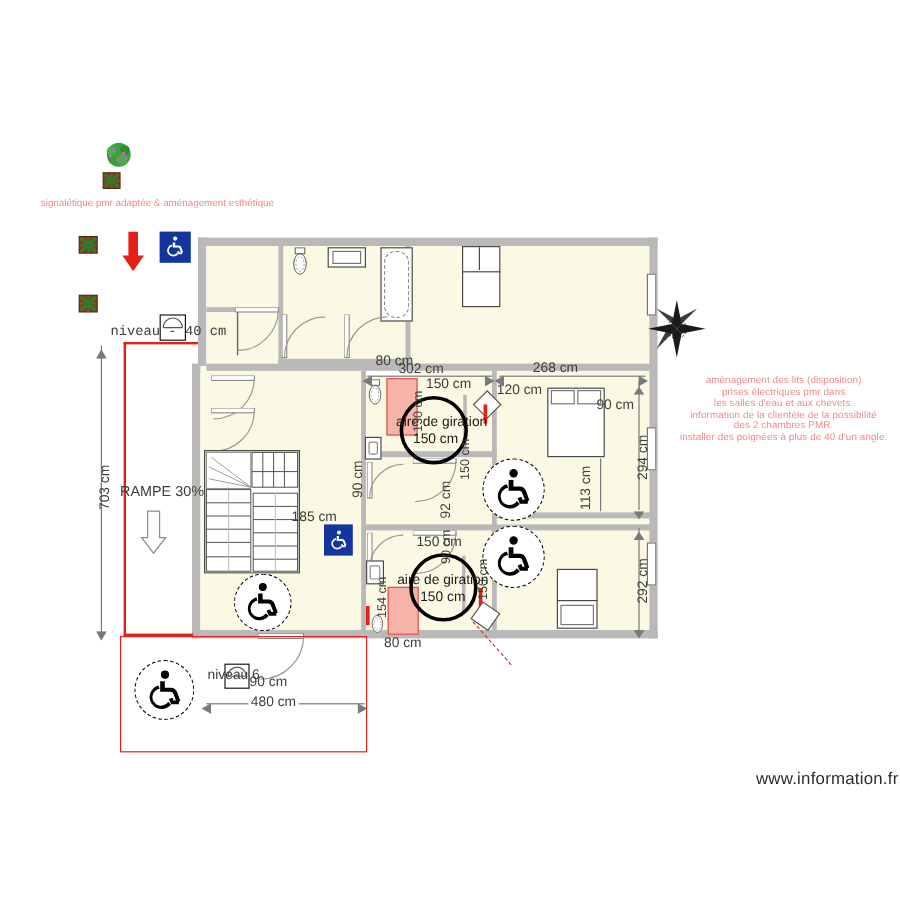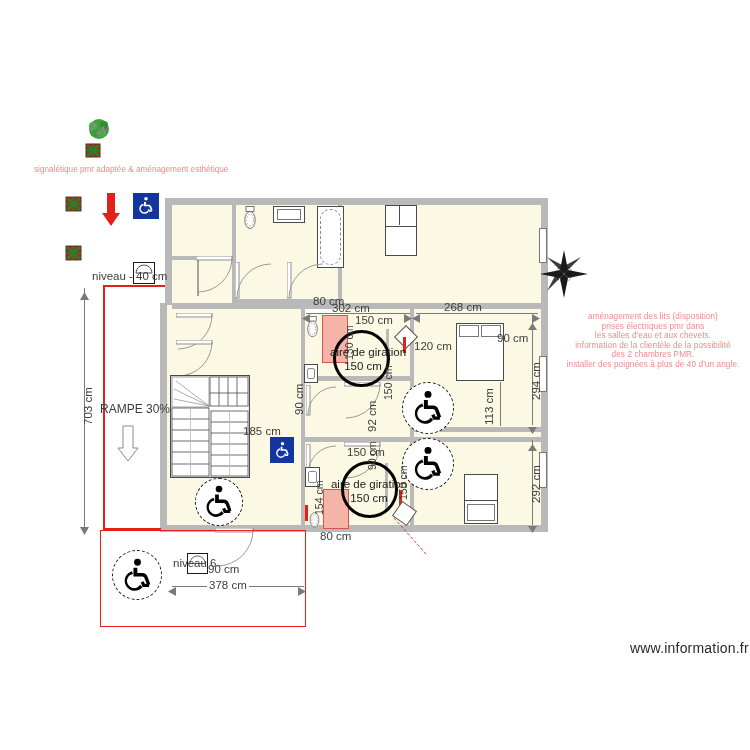--- a/index.html
+++ b/index.html
@@ -464,21 +464,21 @@
       <path d="M7 1 h10 v22 h5 L12 36 L2 23 h5 Z" fill="#ffffff" stroke="#8a8a8a" stroke-width="1"></path>
     </svg>
   </div>
 
   <div class="abs lvl-box" style="left:133px; top:262px; width:22px; height:22px;">
     <svg width="20" height="20" viewBox="0 0 20 20">
       <path d="M2 10 A8 8 0 0 1 18 10" fill="none" stroke="#555" stroke-width="1"></path>
       <path d="M2 10 h16" stroke="#555" stroke-width="1"></path>
     </svg>
   </div>
-  <div class="abs dim" style="left:92px; top:270px;">niveau - 40 cm</div>
+  <div class="abs dim" style="left:92px; top:270px;font-family:Liberation Mono, monospace;">niveau - 40 cm</div>
 
   <div class="abs lvl-box" style="left:187px; top:553px; width:21px; height:21px;">
     <svg width="19" height="19" viewBox="0 0 20 20">
       <path d="M2 10 A8 8 0 0 1 18 10" fill="none" stroke="#555" stroke-width="1"></path>
       <path d="M2 10 h16" stroke="#555" stroke-width="1"></path>
     </svg>
   </div>
   <div class="abs dim" style="left:173px; top:557px;">niveau 6</div>
 
   <div class="abs dim" style="left:208px; top:563px;">90 cm</div>
@@ -487,21 +487,21 @@
   <div class="abs" style="left:168px; top:582px;">
     <svg width="8" height="9">
         <path d="M0 4.5 L8 0 L8 9 Z" fill="#7a7a7a"></path>
       </svg>
   </div>
   <div class="abs" style="left:298px; top:582px;">
     <svg width="8" height="9">
         <path d="M8 4.5 L0 0 L0 9 Z" fill="#7a7a7a"></path>
       </svg>
   </div>
-  <div class="abs dim" style="left:207px; top:579px; background:#fff; padding:0 2px;">378 cm</div>
+  <div class="abs dim" style="left:207px; top:579px; background:#fff; padding:0 2px;">480 cm</div>
 
   <div class="abs dim" style="left:313px; top:295px;">80 cm</div>
 
   <div class="abs arrowline" style="left:306px; top:313px; width:104px; height:1px;"></div>
   <div class="abs" style="left:302px; top:309px;">
     <svg width="8" height="9">
         <path d="M0 4.5 L8 0 L8 9 Z" fill="#7a7a7a"></path>
       </svg>
   </div>
   <div class="abs" style="left:404px; top:309px;">
@@ -523,21 +523,21 @@
       </svg>
   </div>
   <div class="abs dim" style="left:444px; top:301px;">268 cm</div>
 
   <div class="abs dim" style="left:355px; top:314px;">150 cm</div>
 
   <div class="abs dim-v" style="left:343px; top:360px; font-size:10.5px;">130 cm</div>
 
   <div class="abs dim-v" style="left:382px; top:400px; font-size:10.5px;">150 cm</div>
 
-  <div class="abs dim" style="left:414px; top:340px;">120 cm</div>
+  <div class="abs dim" style="left:414px; top:319px;">120 cm</div>
 
   <div class="abs dim" style="left:497px; top:332px;">90 cm</div>
 
   <div class="abs arrowline" style="left:532px; top:318px; width:1px; height:107px;"></div>
   <div class="abs" style="left:528px; top:316px;">
     <svg width="9" height="7">
         <path d="M4.5 0 L9 7 L0 7 Z" fill="#7a7a7a"></path>
       </svg>
   </div>
   <div class="abs" style="left:528px; top:420px;">

